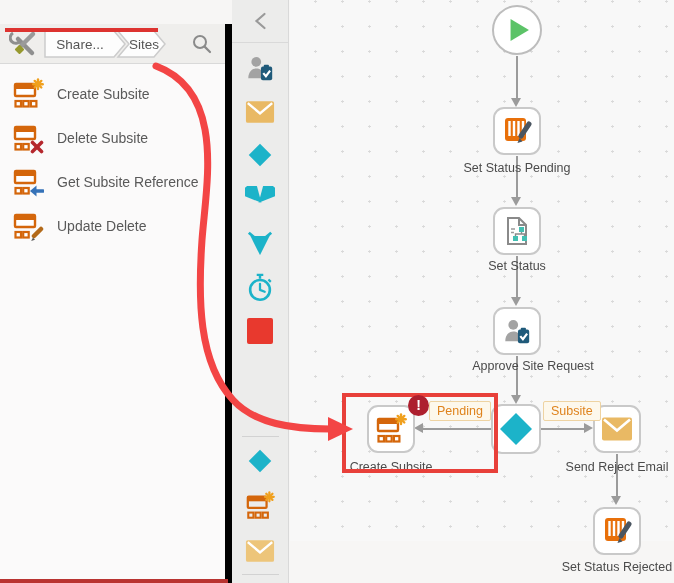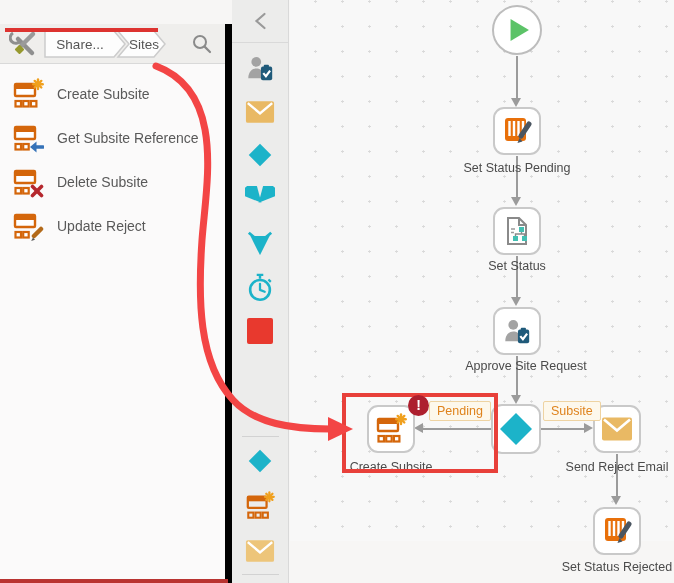--- a/index.html
+++ b/index.html
@@ -128,53 +128,53 @@
       </span>
       <span class="p-label">Create Subsite</span>
     </div>
     <div class="panel-item">
       <span class="p-icon">
         <svg width="32" height="32" viewBox="0 0 32 32">
           <rect x="3" y="5" width="20" height="12" rx="1" fill="#fff" stroke="#d4660b" stroke-width="2.4"></rect>
           <rect x="3" y="5" width="20" height="5" fill="#d4660b"></rect>
           <rect x="3.5" y="22" width="5.5" height="5.5" fill="#fff" stroke="#d4660b" stroke-width="2.2"></rect>
           <rect x="11.2" y="22" width="5.5" height="5.5" fill="#fff" stroke="#d4660b" stroke-width="2.2"></rect>
-          <path d="M31 25 H24" stroke="#3572b8" stroke-width="3.6" stroke-linecap="round"></path>
-          <polygon points="24.5,19.5 24.5,30.5 18,25" fill="#3572b8"></polygon>
+          <g stroke="#b5272d" stroke-width="3.6" stroke-linecap="round">
+            <path d="M20.5 20.5 L29.5 29.5"></path>
+              <path d="M29.5 20.5 L20.5 29.5"></path>
+          </g>
         </svg>
       </span>
-      <span class="p-label">Get Subsite Reference</span>
+      <span class="p-label">Delete Subsite</span>
     </div>
     <div class="panel-item">
       <span class="p-icon">
         <svg width="32" height="32" viewBox="0 0 32 32">
           <rect x="3" y="5" width="20" height="12" rx="1" fill="#fff" stroke="#d4660b" stroke-width="2.4"></rect>
           <rect x="3" y="5" width="20" height="5" fill="#d4660b"></rect>
           <rect x="3.5" y="22" width="5.5" height="5.5" fill="#fff" stroke="#d4660b" stroke-width="2.2"></rect>
           <rect x="11.2" y="22" width="5.5" height="5.5" fill="#fff" stroke="#d4660b" stroke-width="2.2"></rect>
-          <g stroke="#b5272d" stroke-width="3.6" stroke-linecap="round">
-            <path d="M20.5 20.5 L29.5 29.5"></path>
-              <path d="M29.5 20.5 L20.5 29.5"></path>
-          </g>
+          <path d="M31 25 H24" stroke="#3572b8" stroke-width="3.6" stroke-linecap="round"></path>
+          <polygon points="24.5,19.5 24.5,30.5 18,25" fill="#3572b8"></polygon>
         </svg>
       </span>
-      <span class="p-label">Delete Subsite</span>
+      <span class="p-label">Get Subsite Reference</span>
     </div>
     <div class="panel-item">
       <span class="p-icon">
         <svg width="32" height="32" viewBox="0 0 32 32">
           <rect x="3" y="5" width="20" height="12" rx="1" fill="#fff" stroke="#d4660b" stroke-width="2.4"></rect>
           <rect x="3" y="5" width="20" height="5" fill="#d4660b"></rect>
           <rect x="3.5" y="22" width="5.5" height="5.5" fill="#fff" stroke="#d4660b" stroke-width="2.2"></rect>
           <rect x="11.2" y="22" width="5.5" height="5.5" fill="#fff" stroke="#d4660b" stroke-width="2.2"></rect>
           <path d="M29 19 L22 26" stroke="#b36a1a" stroke-width="4.5" stroke-linecap="round"></path>
           <polygon points="21,27.5 19.2,31 23,29.8" fill="#5a5a5a"></polygon>
         </svg>
       </span>
-      <span class="p-label">Update Reject</span>
+      <span class="p-label">Update Delete</span>
     </div>
   </div>
 </div>
 
 <div class="toolbar">
   <div class="tb-item" style="top:21px">
     <svg width="13" height="18" viewBox="0 0 13 18">
         <polyline points="11,2 3,9 11,16" stroke="#9a9a9a" stroke-width="2.2" fill="none" stroke-linecap="round"></polyline>
       </svg>
   </div>
@@ -320,21 +320,21 @@
 
   <div class="node" style="left:203px; top:307px">
     <svg width="30" height="30" viewBox="0 0 32 32">
       <circle cx="12" cy="9.5" r="5.2" fill="#a3a3a3"></circle>
       <path d="M3.5 27 C3.5 19.5 8 16.5 12 16.5 C15.5 16.5 19 18.5 20.3 23.5 L20.3 27 Z" fill="#a3a3a3"></path>
       <rect x="20" y="12.5" width="5.5" height="3.8" rx="1" fill="#1f5a7a"></rect>
       <rect x="17" y="14.5" width="12" height="14.5" rx="2" fill="#1f5a7a"></rect>
       <path d="M19.5 21.5 L22.3 24.8 L26.8 18.8" stroke="#fff" stroke-width="2.3" fill="none"></path>
     </svg>
   </div>
-  <div class="node-label" style="left:166px; top:358px">Approve Site Request</div>
+  <div class="node-label" style="left:173px; top:358px">Approve Site Request</div>
 
   <div class="node" style="left:201px; top:404px; width:50px; height:50px">
     <svg width="36" height="36" viewBox="0 0 36 36">
       <polygon points="18,2 34,18 18,34 2,18" fill="#1cb3c9"></polygon>
     </svg>
   </div>
 
   <div class="node" style="left:77px; top:405px">
     <svg width="32" height="32" viewBox="0 0 32 32">
       <rect x="3" y="6" width="20" height="12" rx="1" fill="#fff" stroke="#d4660b" stroke-width="2.4"></rect>

